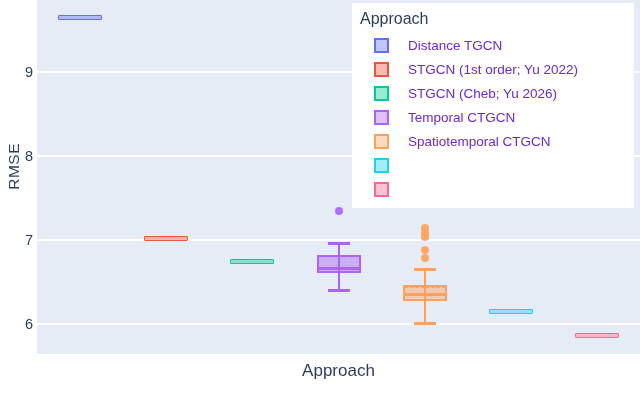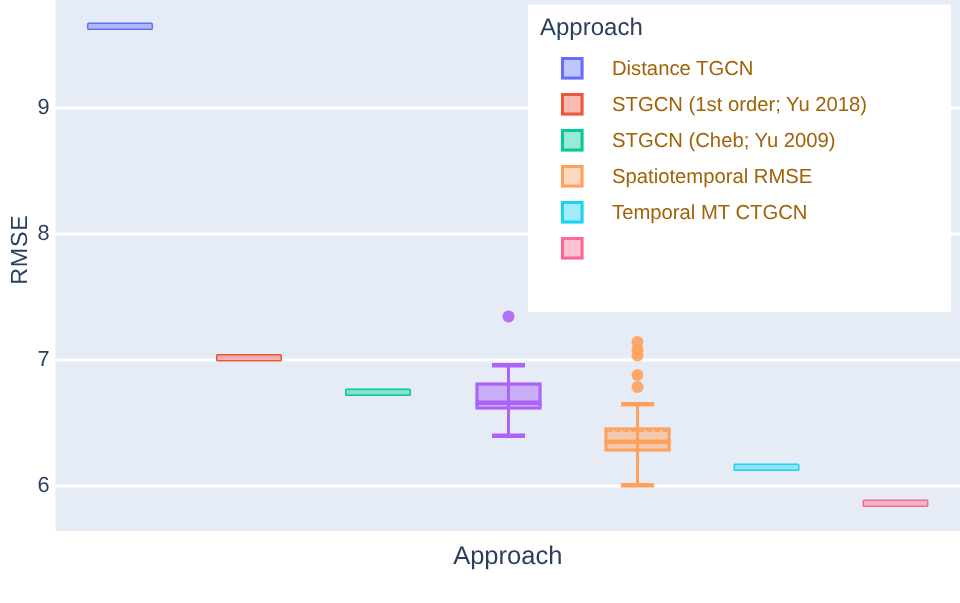--- a/index.html
+++ b/index.html
@@ -42,21 +42,21 @@
   .mean-line { height:0; border-top-width:1.5px; border-top-style:dashed; }
   .outlier { width:8px; height:8px; border-radius:50%; opacity:0.9; }
   
   .legend {
     position:absolute; left:352px; top:3px; width:282px; height:205px;
     background:#ffffff; box-sizing:border-box; padding:7px 0 0 6px;
   }
   .legend-title { font-size:16px; color:#2a3f5f; margin:0 0 5px 2px; }
   .legend-item { display:flex; align-items:center; height:24px; padding-left:16px; }
   .legend-swatch { width:11px; height:11px; border:2px solid; flex:none; }
-  .legend-label { font-size:13.5px; color:#a16207; margin-left:19px; white-space:nowrap; }
+  .legend-label { font-size:13.5px; color:#6d28d9; margin-left:19px; white-space:nowrap; }
 </style>
 </head>
 <body>
 
 <div id="stage">
 
   <div class="plot-area">
       <div class="gridline mark" style="top: 323px;"></div>
       <div class="gridline mark" style="top: 239px;"></div>
       <div class="gridline mark" style="top: 155px;"></div>
@@ -97,33 +97,36 @@
 
   <div class="legend">
     <div class="legend-title">Approach</div>
     <div>
         <div class="legend-item">
           <div class="legend-swatch" style="border-color: rgb(99, 110, 250); background: rgba(99, 110, 250, 0.4);"></div>
           <div class="legend-label">Distance TGCN</div>
         </div>
         <div class="legend-item">
           <div class="legend-swatch" style="border-color: rgb(239, 85, 59); background: rgba(239, 85, 59, 0.4);"></div>
-          <div class="legend-label">STGCN (1st order; Yu 2018)</div>
+          <div class="legend-label">STGCN (1st order; Yu 2022)</div>
         </div>
         <div class="legend-item">
           <div class="legend-swatch" style="border-color: rgb(0, 204, 150); background: rgba(0, 204, 150, 0.4);"></div>
-          <div class="legend-label">STGCN (Cheb; Yu 2009)</div>
+          <div class="legend-label">STGCN (Cheb; Yu 2026)</div>
+        </div>
+        <div class="legend-item">
+          <div class="legend-swatch" style="border-color: rgb(171, 99, 250); background: rgba(171, 99, 250, 0.4);"></div>
+          <div class="legend-label">Temporal CTGCN</div>
         </div>
         <div class="legend-item">
           <div class="legend-swatch" style="border-color: rgb(255, 161, 90); background: rgba(255, 161, 90, 0.4);"></div>
-          <div class="legend-label">Spatiotemporal RMSE</div>
+          <div class="legend-label">Spatiotemporal CTGCN</div>
         </div>
         <div class="legend-item">
           <div class="legend-swatch" style="border-color: rgb(25, 211, 243); background: rgba(25, 211, 243, 0.4);"></div>
-          <div class="legend-label">Temporal MT CTGCN</div>
         </div>
         <div class="legend-item">
           <div class="legend-swatch" style="border-color: rgb(255, 102, 146); background: rgba(255, 102, 146, 0.4);"></div>
         </div>
       </div>
   </div>
 
   <div class="x-axis-title">Approach</div>
 
 

